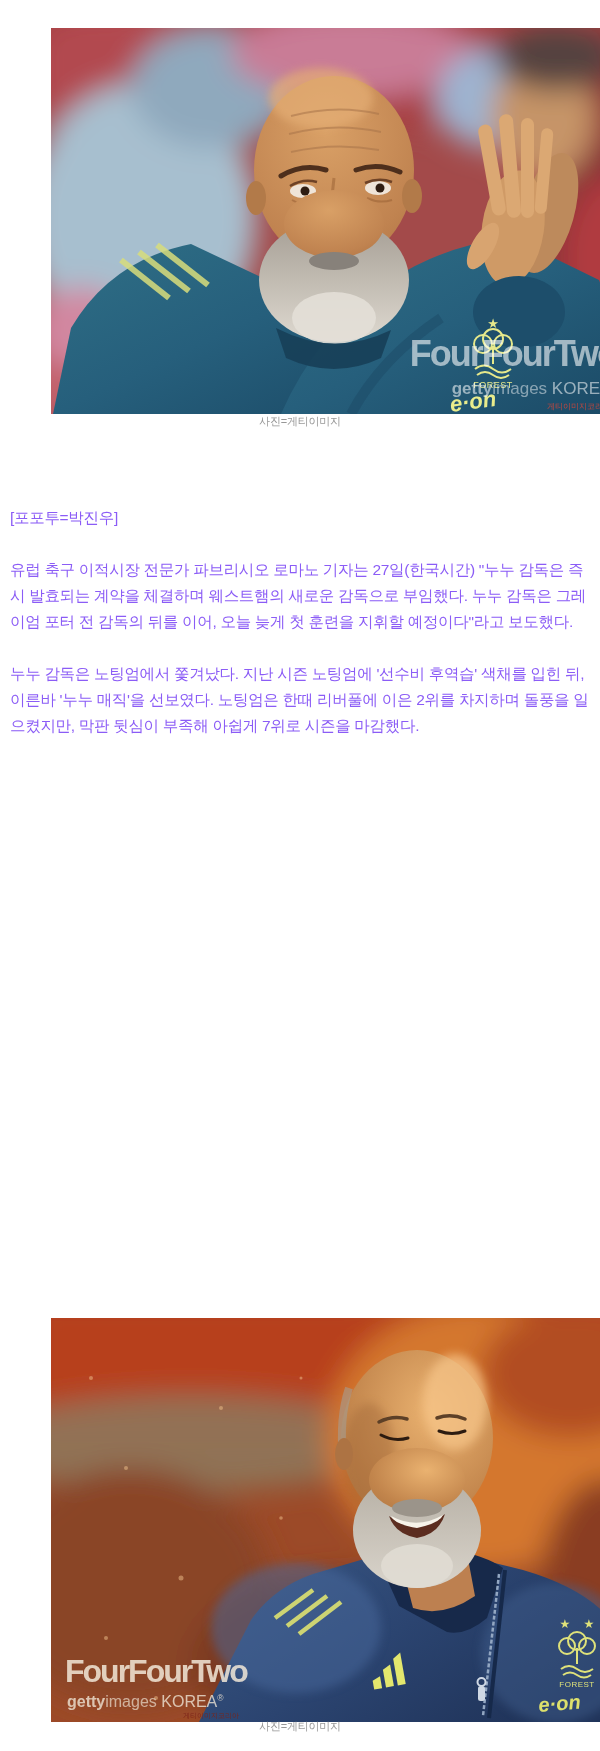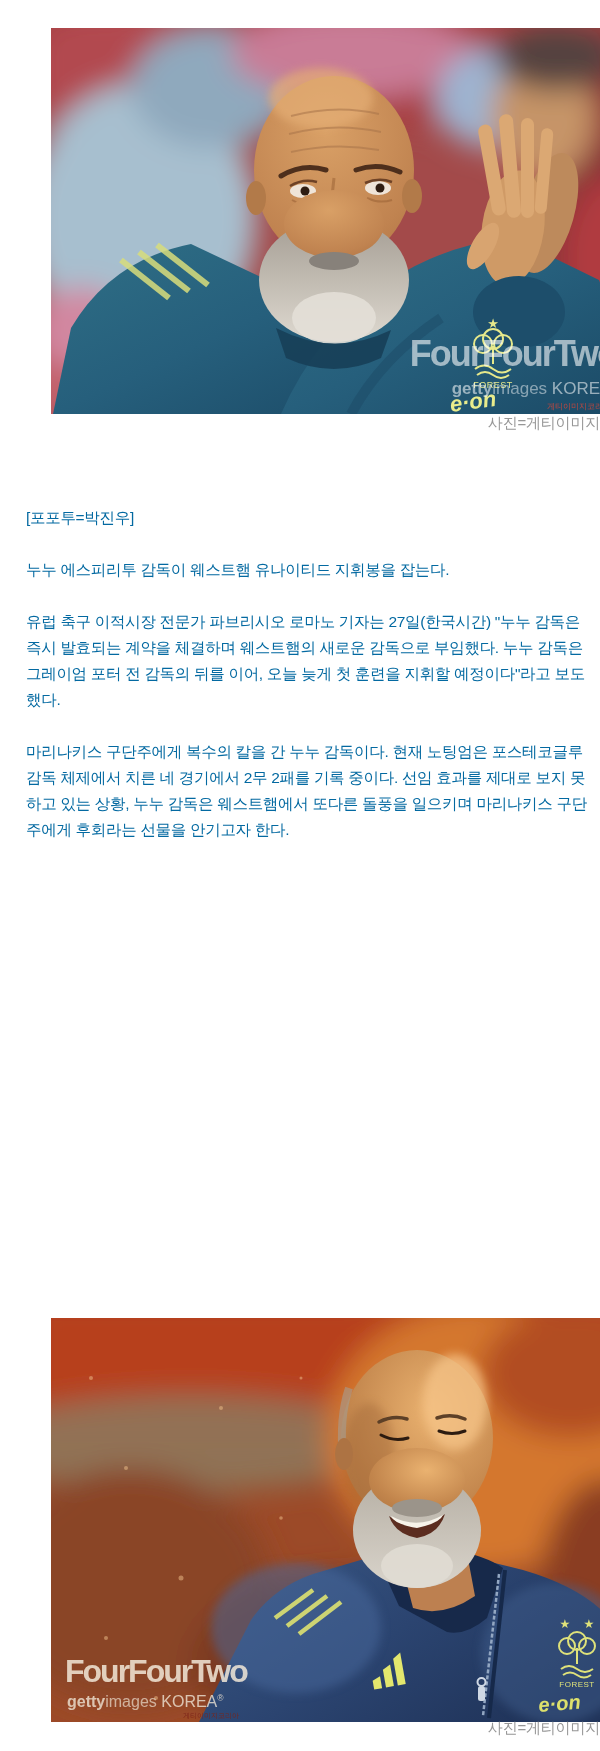--- a/index.html
+++ b/index.html
@@ -2,26 +2,26 @@
 <html lang="ko"><head>
 <meta charset="utf-8">
 <style>
   html,body{margin:0;padding:0;background:#ffffff;}
   .page{position:relative;width:600px;height:1751px;background:#ffffff;overflow:hidden;
         font-family:"Liberation Sans","DejaVu Sans",sans-serif;}
   .figure{position:absolute;left:11px;width:578px;overflow:hidden;background:#a34a4a;}
   #fig1{top:12px;height:386px;}
   #fig2{top:1302px;height:404px;}
   .figure svg{display:block;width:578px;}
-  .caption{position:absolute;left:0;width:600px;text-align:right;
-           font-size:15px;color:#979797;letter-spacing:-0.2px;}
+  .caption{position:absolute;left:0;width:600px;text-align:center;
+           font-size:11px;color:#979797;letter-spacing:-0.2px;}
   #cap1{top:414px;}
   #cap2{top:1719px;}
   .article{position:absolute;top:505px;left:10px;width:581px;}
-  .article p{margin:0 0 26px 16px;font-size:15.5px;line-height:26px;color:#0369a1;
+  .article p{margin:0 0 26px 0;font-size:15.5px;line-height:26px;color:#8b5cf6;
              letter-spacing:-0.3px;word-break:break-all;}
   svg text{font-family:"Liberation Sans","DejaVu Sans",sans-serif;}
   .wm-brand{letter-spacing:-2px;}
 </style>
 </head>
 <body>
 
 <div class="page">
 
   <figure class="figure" id="fig1">
@@ -136,23 +136,22 @@
         <tspan font-weight="bold">getty</tspan><tspan opacity="0.85">images</tspan><tspan> KOREA</tspan><tspan font-size="9" dy="-7">®</tspan>
       </text>
       <text x="560" y="381" text-anchor="end" font-size="8" fill="#d94638" opacity="0.9">게티이미지코리아</text>
     </svg>
   </figure>
 
   <div class="caption" id="cap1">사진=게티이미지</div>
 
   <div class="article">
     <p>[포포투=박진우]</p>
-    <p>누누 에스피리투 감독이 웨스트햄 유나이티드 지휘봉을 잡는다.</p>
     <p>유럽 축구 이적시장 전문가 파브리시오 로마노 기자는 27일(한국시간) "누누 감독은 즉시 발효되는 계약을 체결하며 웨스트햄의 새로운 감독으로 부임했다. 누누 감독은 그레이엄 포터 전 감독의 뒤를 이어, 오늘 늦게 첫 훈련을 지휘할 예정이다"라고 보도했다.</p>
-    <p>마리나키스 구단주에게 복수의 칼을 간 누누 감독이다. 현재 노팅엄은 포스테코글루 감독 체제에서 치른 네 경기에서 2무 2패를 기록 중이다. 선임 효과를 제대로 보지 못하고 있는 상황, 누누 감독은 웨스트햄에서 또다른 돌풍을 일으키며 마리나키스 구단주에게 후회라는 선물을 안기고자 한다.</p>
+    <p>누누 감독은 노팅엄에서 쫓겨났다. 지난 시즌 노팅엄에 '선수비 후역습' 색채를 입힌 뒤, 이른바 '누누 매직'을 선보였다. 노팅엄은 한때 리버풀에 이은 2위를 차지하며 돌풍을 일으켰지만, 막판 뒷심이 부족해 아쉽게 7위로 시즌을 마감했다.</p>
   </div>
 
   <figure class="figure" id="fig2">
     <svg viewBox="0 0 578 404" width="578" height="404">
       <defs>
         <filter id="bl14" x="-30%" y="-30%" width="160%" height="160%">
             <feGaussianBlur stdDeviation="14"></feGaussianBlur>
           </filter>
         <filter id="bl5" x="-40%" y="-40%" width="180%" height="180%">
             <feGaussianBlur stdDeviation="5"></feGaussianBlur>

